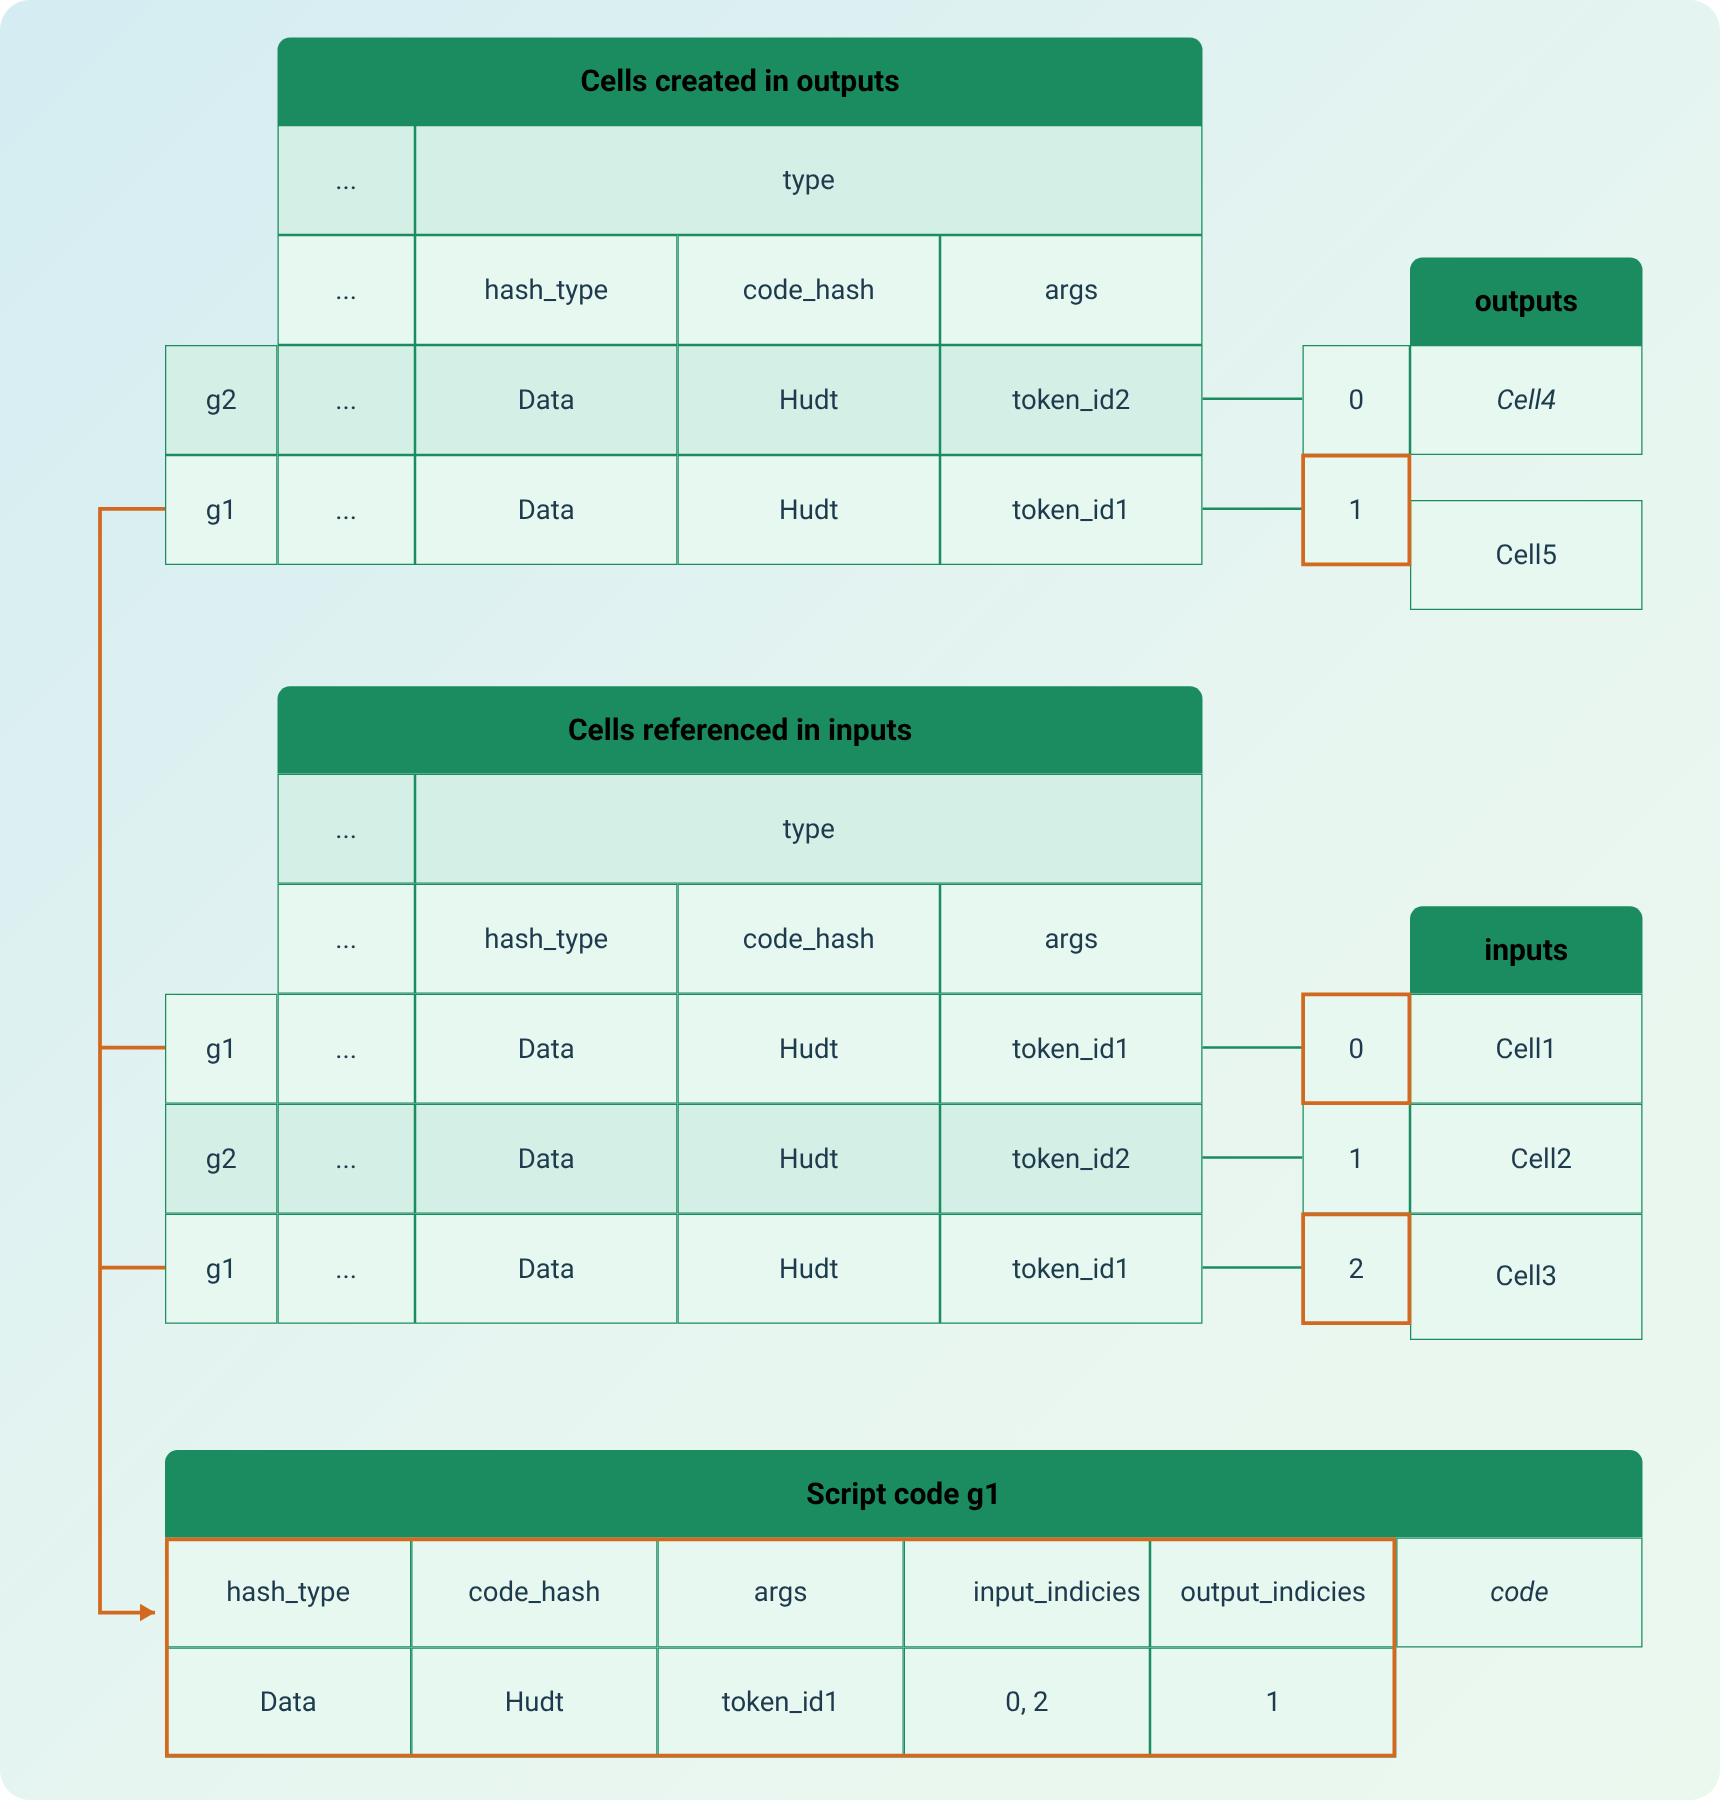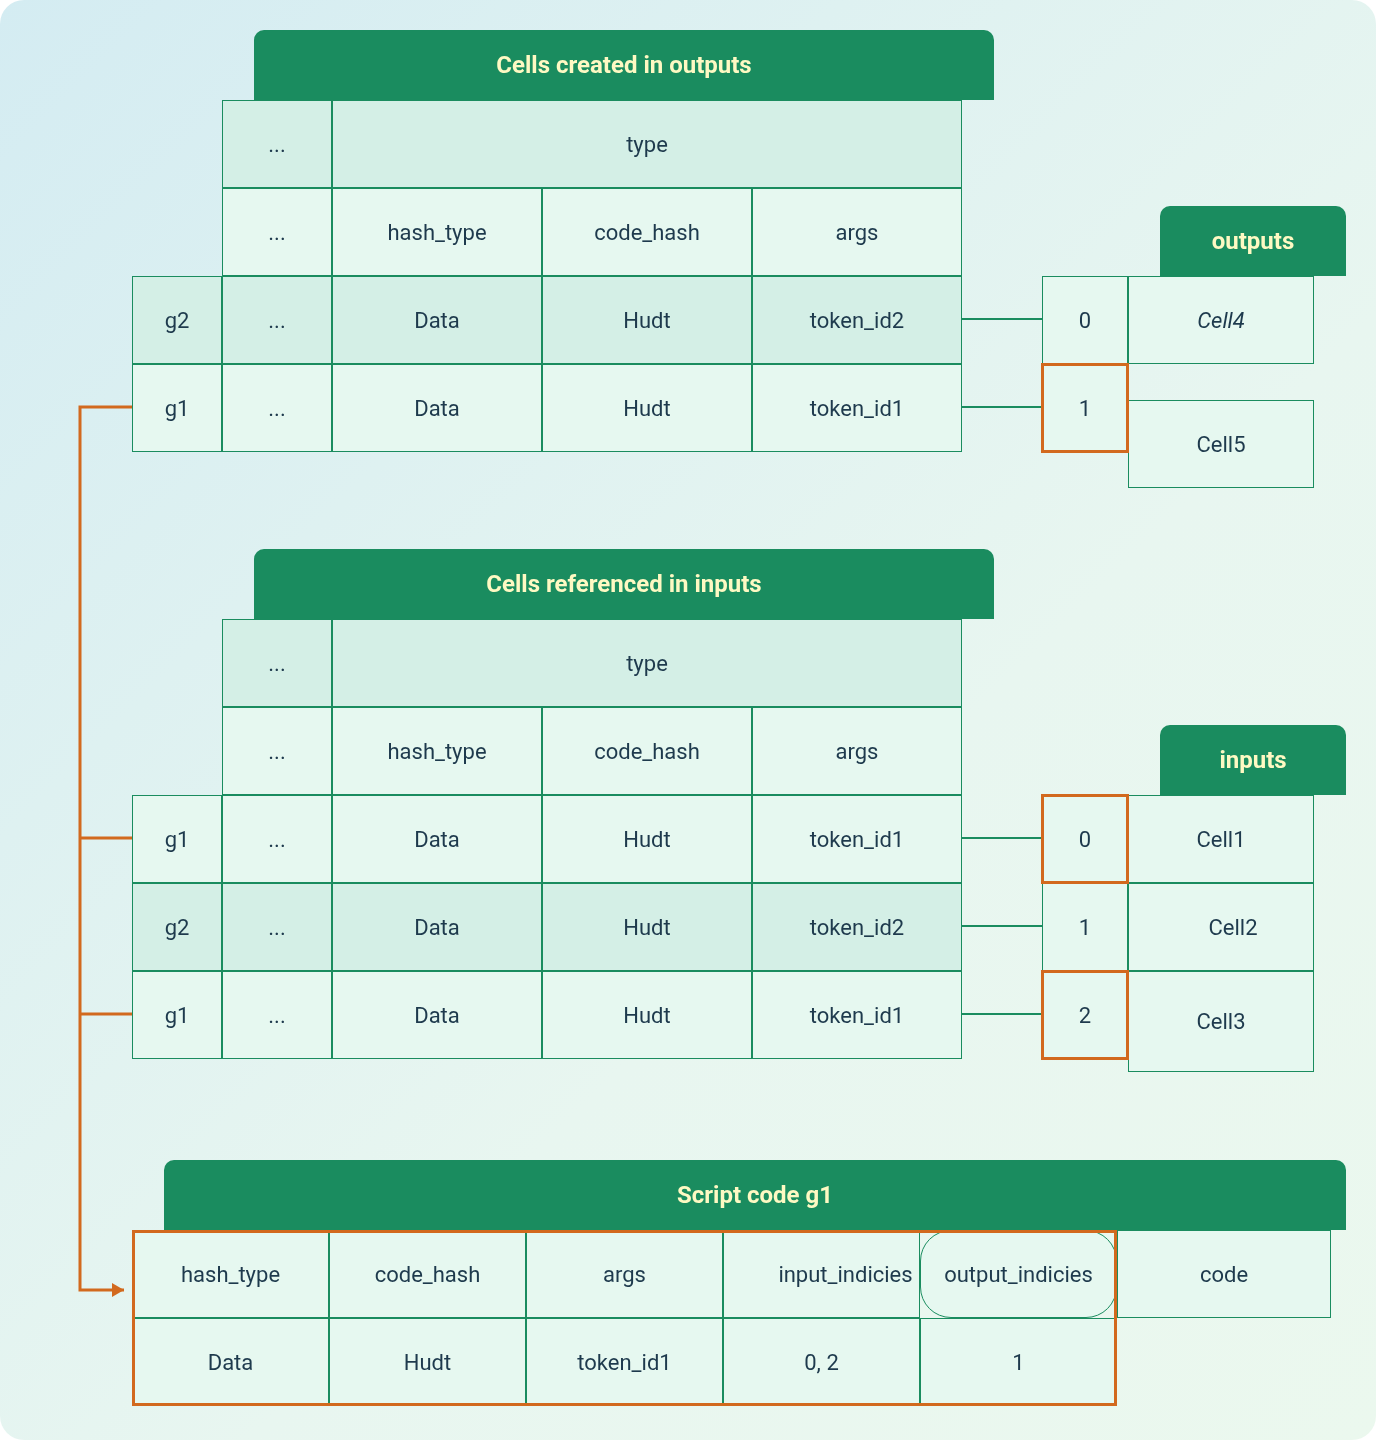--- a/index.html
+++ b/index.html
@@ -12,29 +12,28 @@
   .canvas {
     position: relative;
     width: 1376px;
     height: 1440px;
     background: linear-gradient(135deg, #d4ecf2 0%, #e8f6f0 60%, #ebf8ee 100%);
     border-radius: 24px;
     overflow: hidden;
   }
   .tbl-header {
     background: #1a8c5f;
-    color: #fef9c3;
+    color: #000000;
     font-weight: 700;
     font-size: 24px;
     display: flex;
     align-items: center;
     justify-content: center;
     border-top-left-radius: 10px;
     border-top-right-radius: 10px;
-    margin-left: 32px;
   }
   .cell {
     border: 1px solid #1a8c5f;
     display: flex;
     align-items: center;
     justify-content: center;
     font-size: 22px;
     color: #1e3a4d;
   }
   .light { background: #e6f8f0; }
@@ -131,22 +130,22 @@
   <div class="abs cell light" style="left:1128px; top:883px; width:186px; height:88px;padding-left:24px;">Cell2</div>
   <div class="abs cell light hl" style="left:1042px; top:971px; width:86px; height:88px;">2</div>
   <div class="abs cell light" style="left:1128px; top:971px; width:186px; height:101px;">Cell3</div>
 
   <div class="abs tbl-header" style="left:132px; top:1160px; width:1182px; height:70px;">Script code g1</div>
 
   <div class="abs cell light" style="left:132px;  top:1230px; width:197px; height:88px;">hash_type</div>
   <div class="abs cell light" style="left:329px;  top:1230px; width:197px; height:88px;">code_hash</div>
   <div class="abs cell light" style="left:526px;  top:1230px; width:197px; height:88px;">args</div>
   <div class="abs cell light" style="left:723px;  top:1230px; width:197px; height:88px;padding-left:48px;">input_indicies</div>
-  <div class="abs cell light" style="left:920px;  top:1230px; width:197px; height:88px;border-radius:31px;">output_indicies</div>
-  <div class="abs cell light" style="left:1117px; top:1230px; width:214px; height:88px;">code</div>
+  <div class="abs cell light" style="left:920px;  top:1230px; width:197px; height:88px;">output_indicies</div>
+  <div class="abs cell light" style="left:1117px; top:1230px; width:197px; height:88px;font-style:italic;">code</div>
 
   <div class="abs cell light" style="left:132px;  top:1318px; width:197px; height:88px;">Data</div>
   <div class="abs cell light" style="left:329px;  top:1318px; width:197px; height:88px;">Hudt</div>
   <div class="abs cell light" style="left:526px;  top:1318px; width:197px; height:88px;">token_id1</div>
   <div class="abs cell light" style="left:723px;  top:1318px; width:197px; height:88px;">0, 2</div>
   <div class="abs cell light" style="left:920px;  top:1318px; width:197px; height:88px;">1</div>
 
   <div class="hl-box" style="left:132px; top:1230px; width:985px; height:176px;"></div>
 
 </div>

